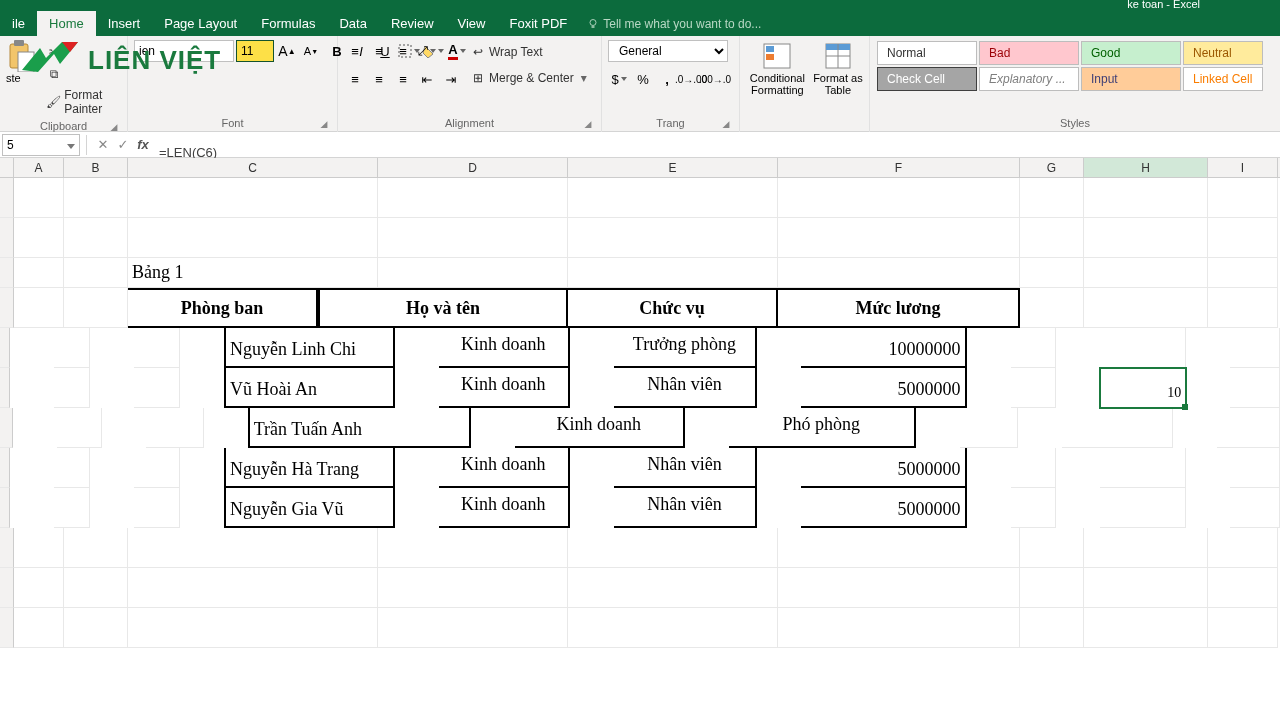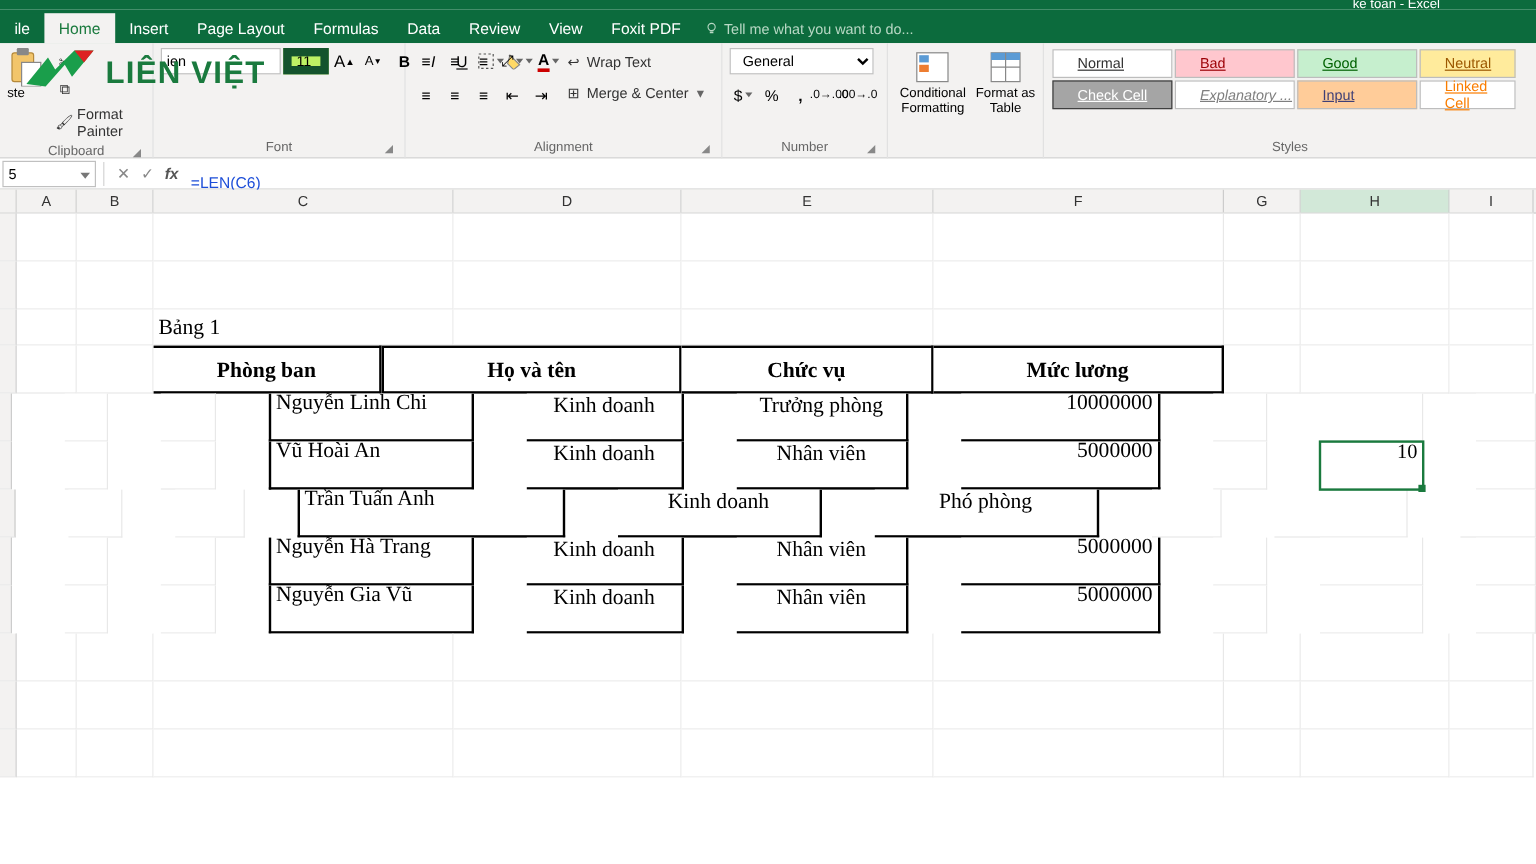--- a/index.html
+++ b/index.html
@@ -19,65 +19,65 @@
 .group-body { flex: 1; display: flex; align-items: flex-start; gap: 4px; padding-top: 2px;}
 .dialog-launcher { position: absolute; right: 2px; bottom: 3px; width: 10px; height: 10px; font-size: 9px; color: #888;}
 
 .btn { display: flex; align-items: center; gap: 3px; padding: 2px 4px; cursor: pointer; font-size: 12px; color: #333; }
 .btn-col { display: flex; flex-direction: column; gap: 0; }
 .icon-lg { width: 32px; height: 32px; display: flex; align-items: center; justify-content: center; }
 .icon-sm { width: 16px; height: 16px; display: inline-flex; align-items: center; justify-content: center; }
 
 .font-row { display: flex; align-items: center; gap: 2px; }
 .font-select { width: 100px; height: 22px; border: 1px solid #c0c0c0; background: #fff; font-size: 12px; padding-left: 4px; }
-.size-select { width: 38px; height: 22px; border: 7px solid #14532d; background: #bef264; font-size: 12px; padding-left: 4px; }
+.size-select { width: 38px; height: 22px; border: 1px solid #14532d; background: #fde047; font-size: 12px; padding-left: 4px; }
 .fmt-btn { width: 22px; height: 22px; display: inline-flex; align-items: center; justify-content: center; cursor: pointer; font-size: 13px;}
 .fmt-btn.dd::after{ content:""; border-left:3px solid transparent;border-right:3px solid transparent;border-top:4px solid #666; margin-left:2px;}
 
 .num-fmt { width: 120px; height: 22px; border: 1px solid #c0c0c0; background: #fff; font-size: 12px; padding-left: 6px; }
 
-.style-cell { width: 100px; height: 24px; border: 1px solid #bdbdbd; font-size: 12px; display: flex; align-items: center; padding-left: 20px; margin: 1px; text-decoration: underline;}
+.style-cell { width: 100px; height: 24px; border: 1px solid #bdbdbd; font-size: 12px; display: flex; align-items: center; padding-left: 9px; margin: 1px;}
 .style-normal { background:#fff; color:#333; }
 .style-bad { background:#ffc7ce; color:#9c0006; }
 .style-good { background:#c6efce; color:#006100; }
 .style-neutral { background:#ffeb9c; color:#9c5700; }
 .style-check { background:#a5a5a5; color:#fff; border:1px solid #3f3f3f;}
 .style-expl { background:#fff; color:#7f7f7f; font-style:italic; }
 .style-input { background:#ffcc99; color:#3f3f76; }
 .style-linked { background:#fff; color:#fa7d00; }
 
 .watermark { position: absolute; left: 20px; top: 40px; z-index: 50; display:flex; align-items:center; gap:8px; pointer-events:none;}
 .watermark .wtext { font-size: 26px; font-weight: 700; letter-spacing:1px; color:#1a7a3e;}
 
 .formula-bar { height: 26px; border-bottom: 1px solid #d4d4d4; display: flex; align-items: center; background:#fff;}
 .name-box { width: 78px; height: 22px; border: 1px solid #c0c0c0; margin-left:2px; font-size:12px; padding-left:4px; display:flex;align-items:center; position:relative;}
 .name-box::after{content:"";position:absolute;right:4px;top:9px;border-left:4px solid transparent;border-right:4px solid transparent;border-top:5px solid #777;}
 .fb-sep{ width:1px; height:20px; background:#d4d4d4; margin:0 6px;}
 .fb-btn{ width:20px; color:#888; text-align:center; font-size:13px;}
 .fb-fx{ font-style:italic; font-weight:bold; color:#555;}
-.fb-input{ flex:1; font-size:13px; padding-left:6px; color:#1d4ed8;margin-top:16px;}
+.fb-input{ flex:1; font-size:13px; padding-left:6px; color:#404040;margin-top:16px;}
 
 .sheet { position: relative; overflow:hidden;}
 .col-headers { display:flex; height:20px; background:#f3f2f1; border-bottom:1px solid #ccc;}
 .corner{ width:14px; border-right:1px solid #ccc; background:#f3f2f1;}
 .ch{ border-right:1px solid #ccc; display:flex;align-items:center;justify-content:center; color:#333; font-size:12px; background:#f3f2f1;}
 .ch.sel{ background:#d2e8d8;}
 .rows{ }
 .row{ display:flex; height:40px;}
 .row.short{height:30px;}
 .rh{ width:14px; border-right:1px solid #ccc; border-bottom:1px solid #e8e8e8; background:#f3f2f1;}
 .cell{ border-right:1px solid #e8e8e8; border-bottom:1px solid #e8e8e8; display:flex; align-items:center; padding:0 4px; font-size:18px; font-family: "Times New Roman", serif; color:#000; background:#fff;}
 .cell.r{ justify-content:flex-end;}
 .cell.c{ justify-content:center;}
 .cell.b{ font-weight:bold;}
 
 .tbl .cell{ border-right:2px solid #000; border-bottom:2px solid #000;}
 .tbl-top .cell{ border-top:2px solid #000;}
 .tbl-left{ border-left:2px solid #000;}
-.tbl-end .cell{ align-items:flex-end; padding-bottom:20px;margin-left:44px;}
+.tbl-end .cell{ align-items:flex-end; padding-bottom:6px;margin-left:44px;}
 
 .sel-cell{ outline:2px solid #1a7a3e; outline-offset:-1px; position:relative;}
 .sel-cell::after{content:"";position:absolute;right:-3px;bottom:-3px;width:6px;height:6px;background:#1a7a3e;}
 
 .wA{width:50px;} .wB{width:64px;} .wC{width:250px;} .wD{width:190px;} .wE{width:210px;} .wF{width:242px;} .wG{width:64px;} .wH{width:124px;} .wI{width:70px;}
 </style>
 </head>
 <body>
 
 <div class="titlebar"><span>ke toan - Excel</span></div>
@@ -197,21 +197,21 @@
     <div class="group-body" style="flex-direction:column;gap:6px">
       <select class="num-fmt"><option>General</option></select>
       <div class="font-row">
         <span class="fmt-btn dd">$</span>
         <span class="fmt-btn">%</span>
         <span class="fmt-btn" style="font-weight:bold">,</span>
         <span class="fmt-btn" style="font-size:10px">.0→.00</span>
         <span class="fmt-btn" style="font-size:10px">.00→.0</span>
       </div>
     </div>
-    <div class="group-label"><span>Number</span><span class="dialog-launcher">◢</span></div>
+    <div class="group-label"><span>Trang</span><span class="dialog-launcher">◢</span></div>
   </div>
 
   <div class="group" style="width:130px">
     <div class="group-body">
       <div class="btn-col" style="align-items:center;width:70px">
         <div class="icon-lg">
             <svg width="30" height="28">
               <rect x="2" y="2" width="26" height="24" fill="#fff" stroke="#888"></rect>
               <rect x="4" y="4" width="8" height="6" fill="#5b9bd5"></rect>
               <rect x="4" y="12" width="8" height="6" fill="#ed7d31"></rect>
@@ -354,21 +354,21 @@
 
     <div class="row tbl tbl-end">
         <div class="rh"></div>
         <div class="cell wA" style="border:none;border-right:1px solid #e8e8e8;border-bottom:1px solid #e8e8e8"></div>
         <div class="cell wB" style="border:none;border-right:1px solid #e8e8e8;border-bottom:1px solid #e8e8e8"></div>
       <div class="cell wC tbl-left">Vũ Hoài An</div>
       <div class="cell wD c" style="align-items:center">Kinh doanh</div>
       <div class="cell wE c" style="align-items:center">Nhân viên</div>
       <div class="cell wF r">5000000</div>
       <div class="cell wG" style="border:none;border-right:1px solid #e8e8e8;border-bottom:1px solid #e8e8e8"></div>
-      <div class="cell wH r sel-cell" style="border:none;border-right:1px solid #e8e8e8;border-bottom:1px solid #e8e8e8;font-size:17px;font-family:Segoe UI">10</div>
+      <div class="cell wH r sel-cell" style="border:none;border-right:1px solid #e8e8e8;border-bottom:1px solid #e8e8e8;font-size:14px;font-family:Segoe UI">10</div>
       <div class="cell wI" style="border:none;border-right:1px solid #e8e8e8;border-bottom:1px solid #e8e8e8"></div>
       </div>
 
     <div class="row tbl tbl-end">
         <div class="rh"></div>
         <div class="cell wA" style="border:none;border-right:1px solid #e8e8e8;border-bottom:1px solid #e8e8e8"></div>
         <div class="cell wB" style="border:none;border-right:1px solid #e8e8e8;border-bottom:1px solid #e8e8e8"></div>
       <div class="cell wC tbl-left">Trần Tuấn Anh</div>
       <div class="cell wD c" style="align-items:center">Kinh doanh</div>
       <div class="cell wE c" style="align-items:center">Phó phòng</div>

